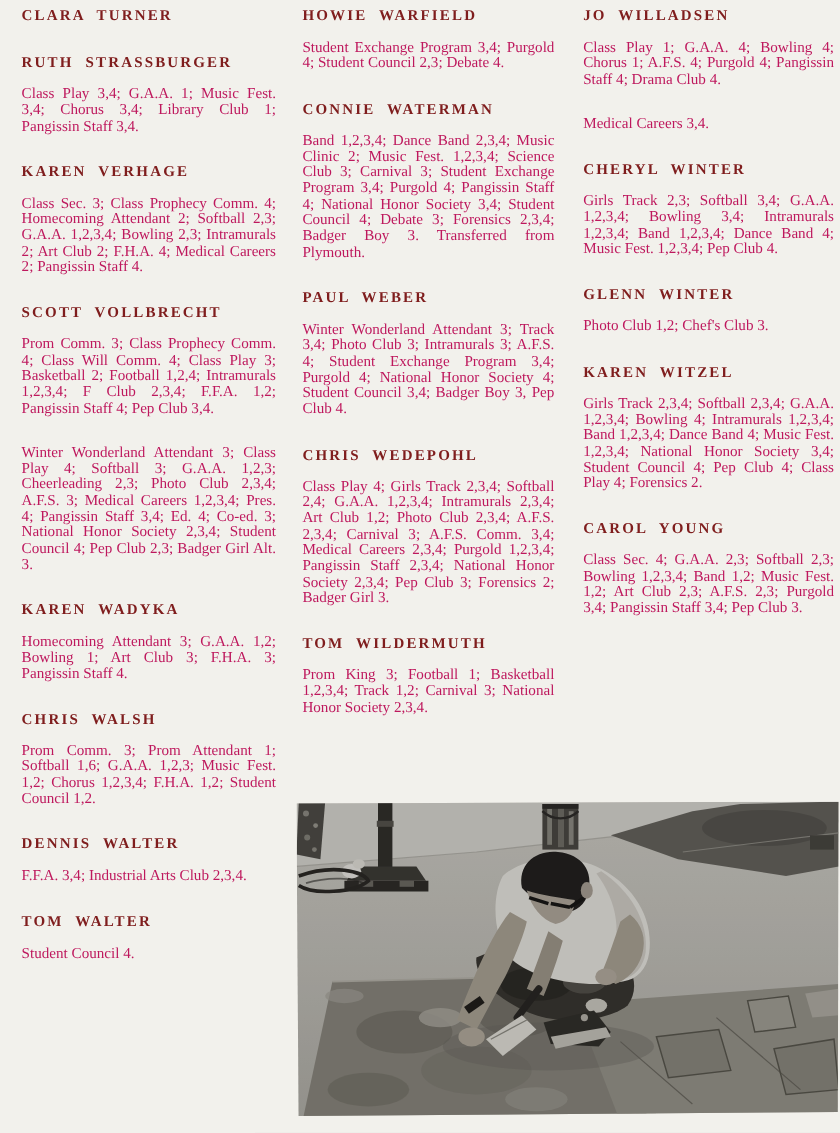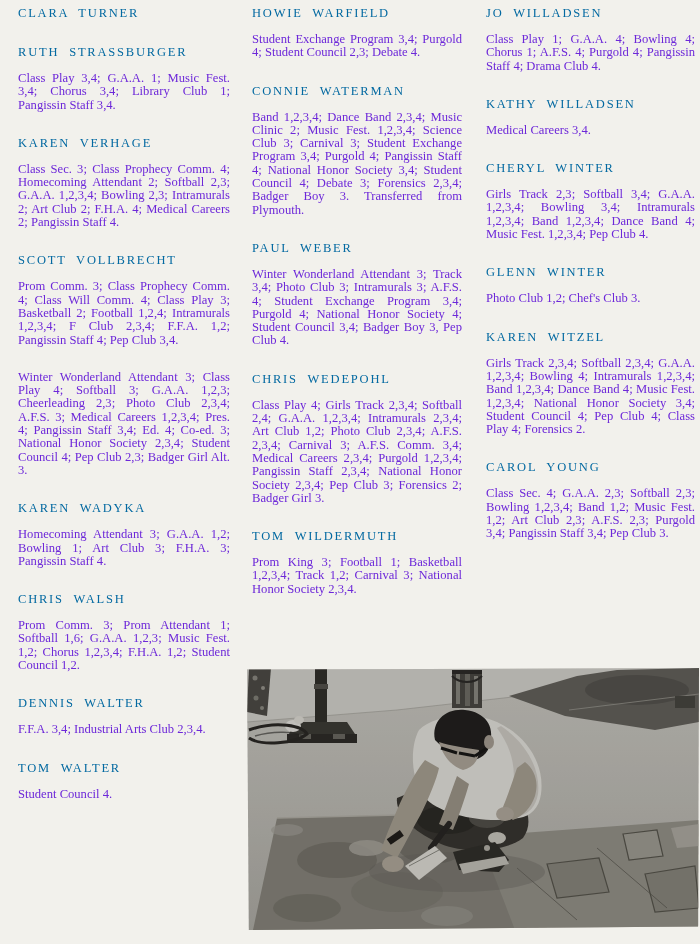--- a/index.html
+++ b/index.html
@@ -15,29 +15,30 @@
   .col{position:absolute;top:6px;}
   .col-1{left:18px;width:212px;}
   .col-2{left:252px;width:210px;}
   .col-3{left:486px;width:209px;}
   .entry{margin:0 0 24px 0;}
   .entry-name{
     font-size:12.5px;
     letter-spacing:1.8px;
     word-spacing:5px;
     margin:0 0 12px 0;
-    color:#0369a1;
+    color:#7f1d1d;
     white-space:nowrap;
+    font-weight:bold;
   }
   .entry-acts{
     font-size:12.6px;
     line-height:13.3px;
     text-align:justify;
     margin:0;
-    color:#6d28d9;
+    color:#be185d;
   }
   figure.photo{
     position:absolute;
     left:247px;top:668px;width:452px;height:262px;
     margin:0;padding:0;
     clip-path:polygon(0 0.6%,100% 0,99.8% 98.7%,0.4% 100%);
   }
   figure.photo svg{display:block;width:452px;height:262px;}
 </style>
 </head>
@@ -119,21 +120,20 @@
       <p class="entry-acts">Prom King 3; Football 1; Basketball 1,2,3,4; Track 1,2; Carnival 3; National Honor Society 2,3,4.</p>
     </div>
   </div>
   <div class="col col-3">
     <div class="entry">
       <p class="entry-name">JO WILLADSEN</p>
       <p class="entry-acts">Class Play 1; G.A.A. 4; Bowling 4; Chorus 1; A.F.S. 4; Purgold 4; Pangissin Staff 4; Drama Club 4.</p>
     </div>
 
     <div class="entry">
-      <p class="entry-name">KATHY WILLADSEN</p>
       <p class="entry-acts">Medical Careers 3,4.</p>
     </div>
 
     <div class="entry">
       <p class="entry-name">CHERYL WINTER</p>
       <p class="entry-acts">Girls Track 2,3; Softball 3,4; G.A.A. 1,2,3,4; Bowling 3,4; Intramurals 1,2,3,4; Band 1,2,3,4; Dance Band 4; Music Fest. 1,2,3,4; Pep Club 4.</p>
     </div>
 
     <div class="entry">
       <p class="entry-name">GLENN WINTER</p>

